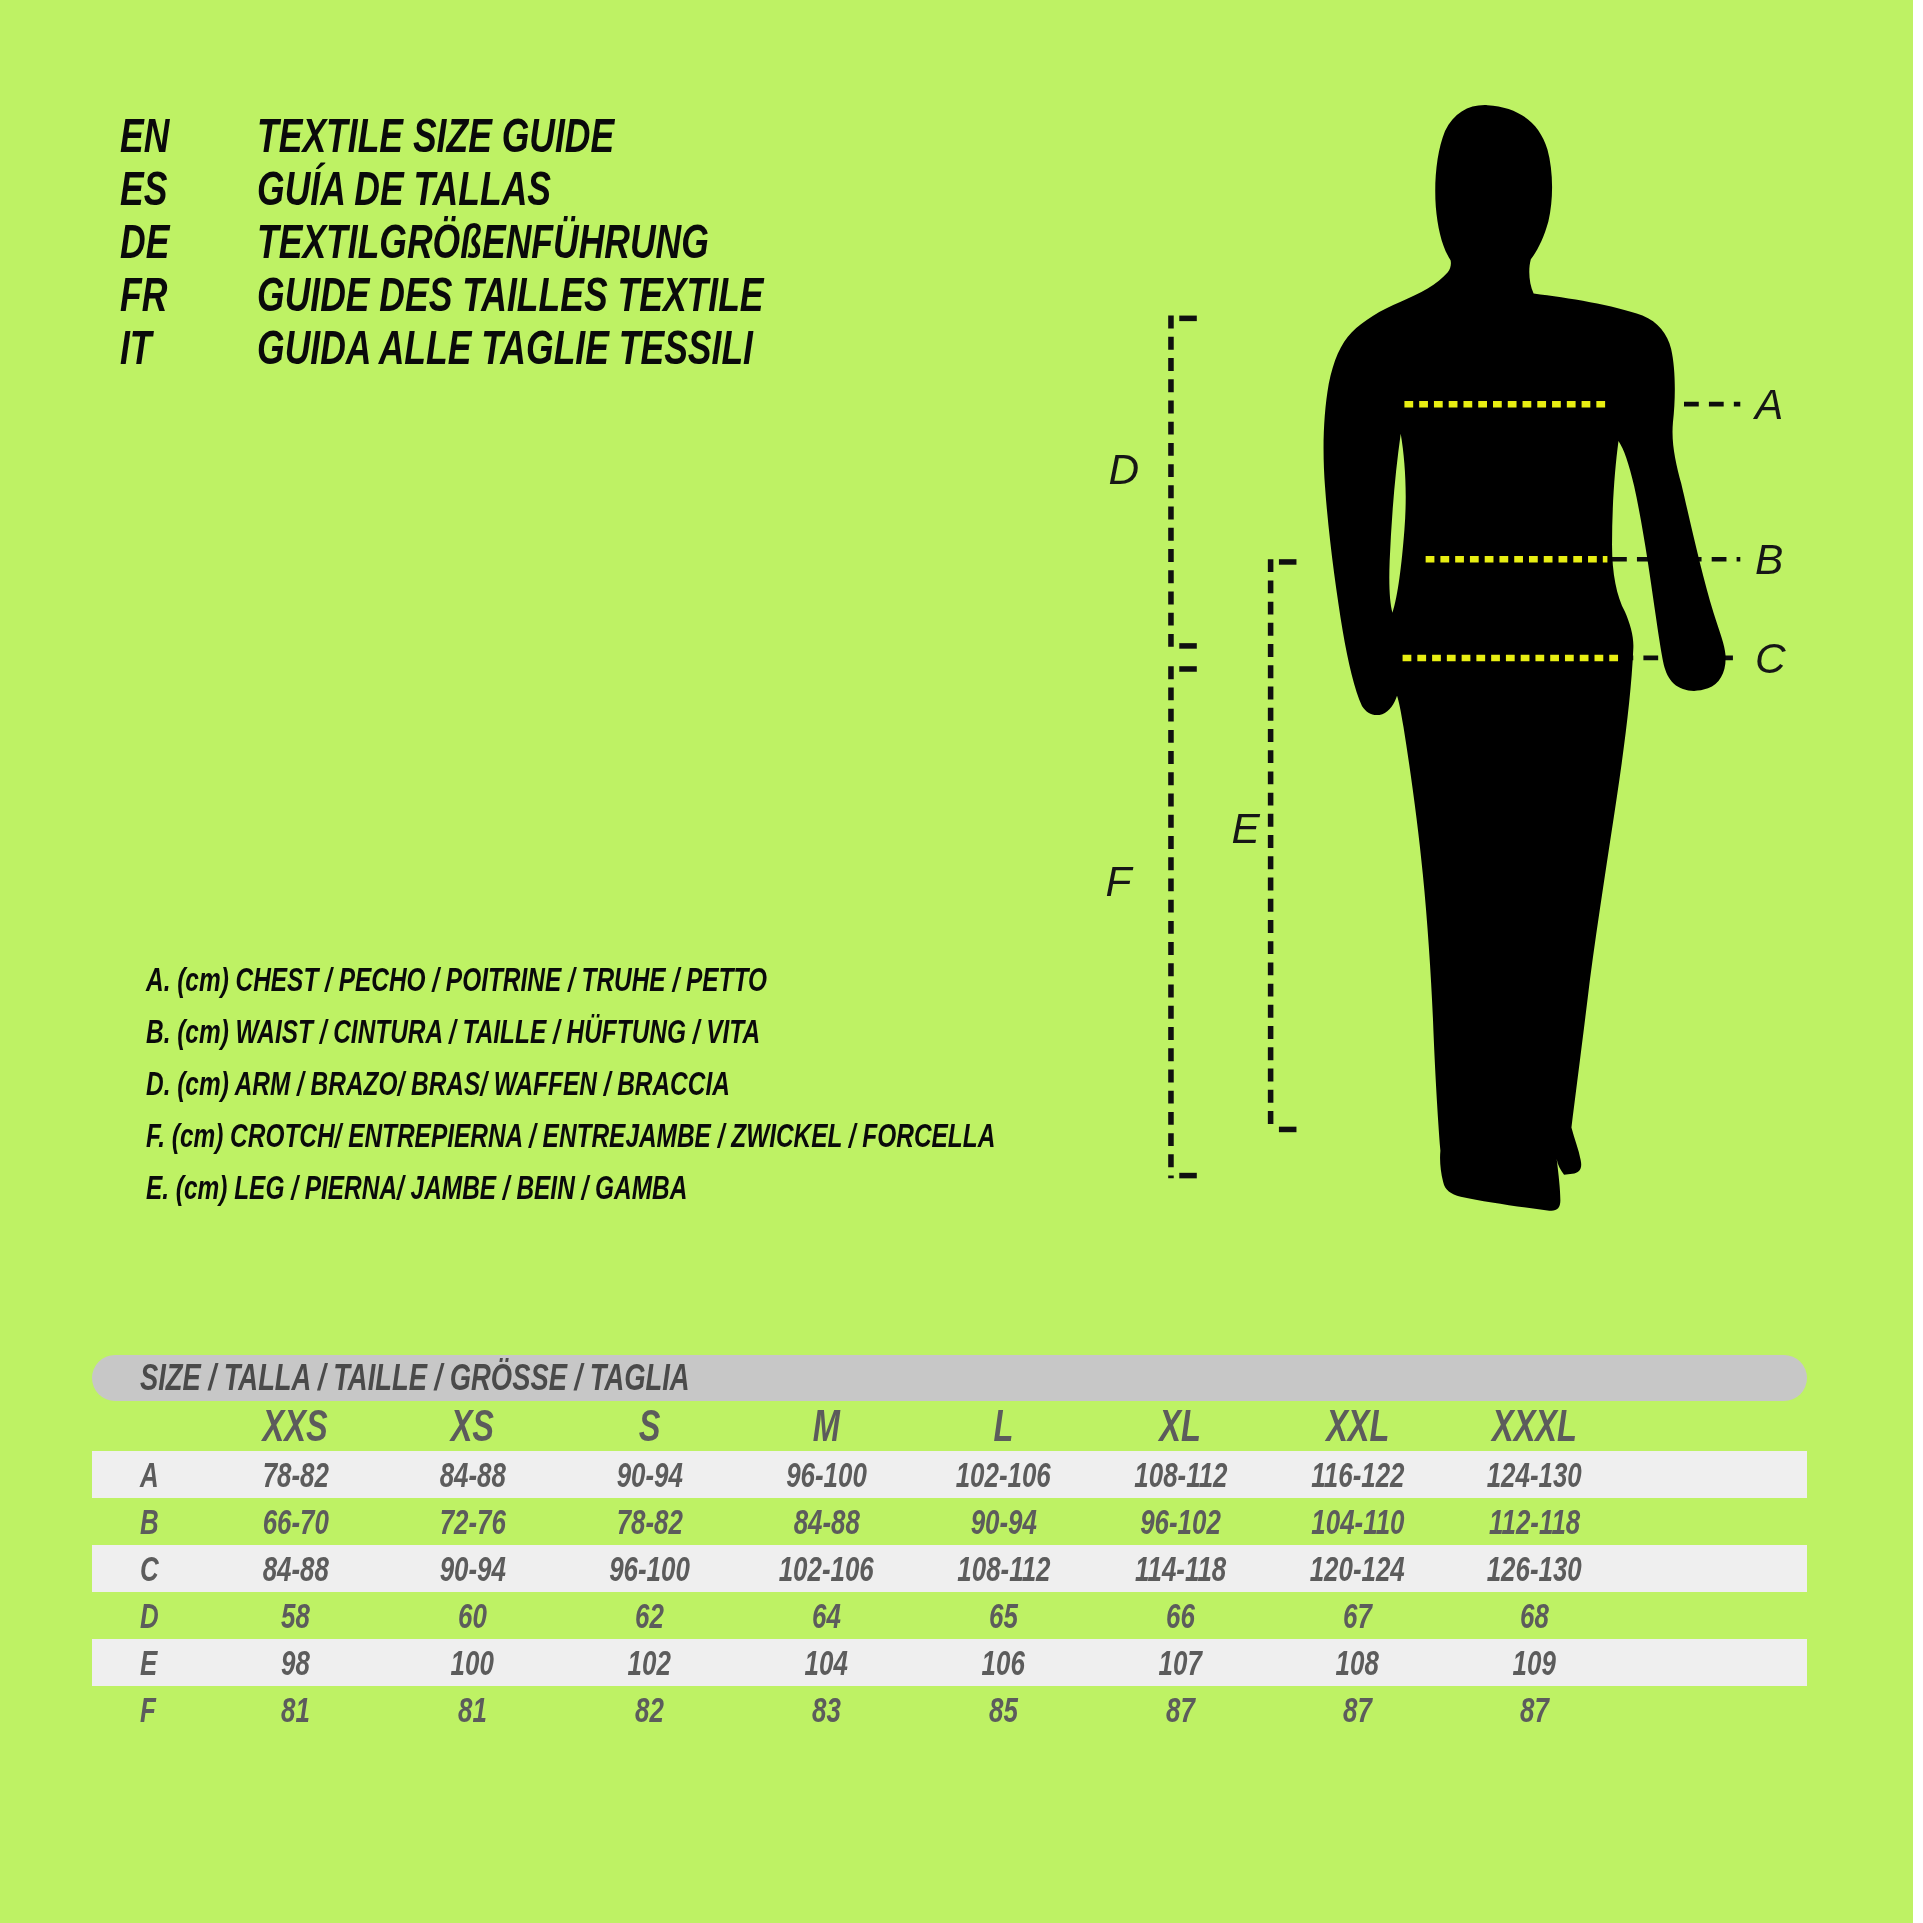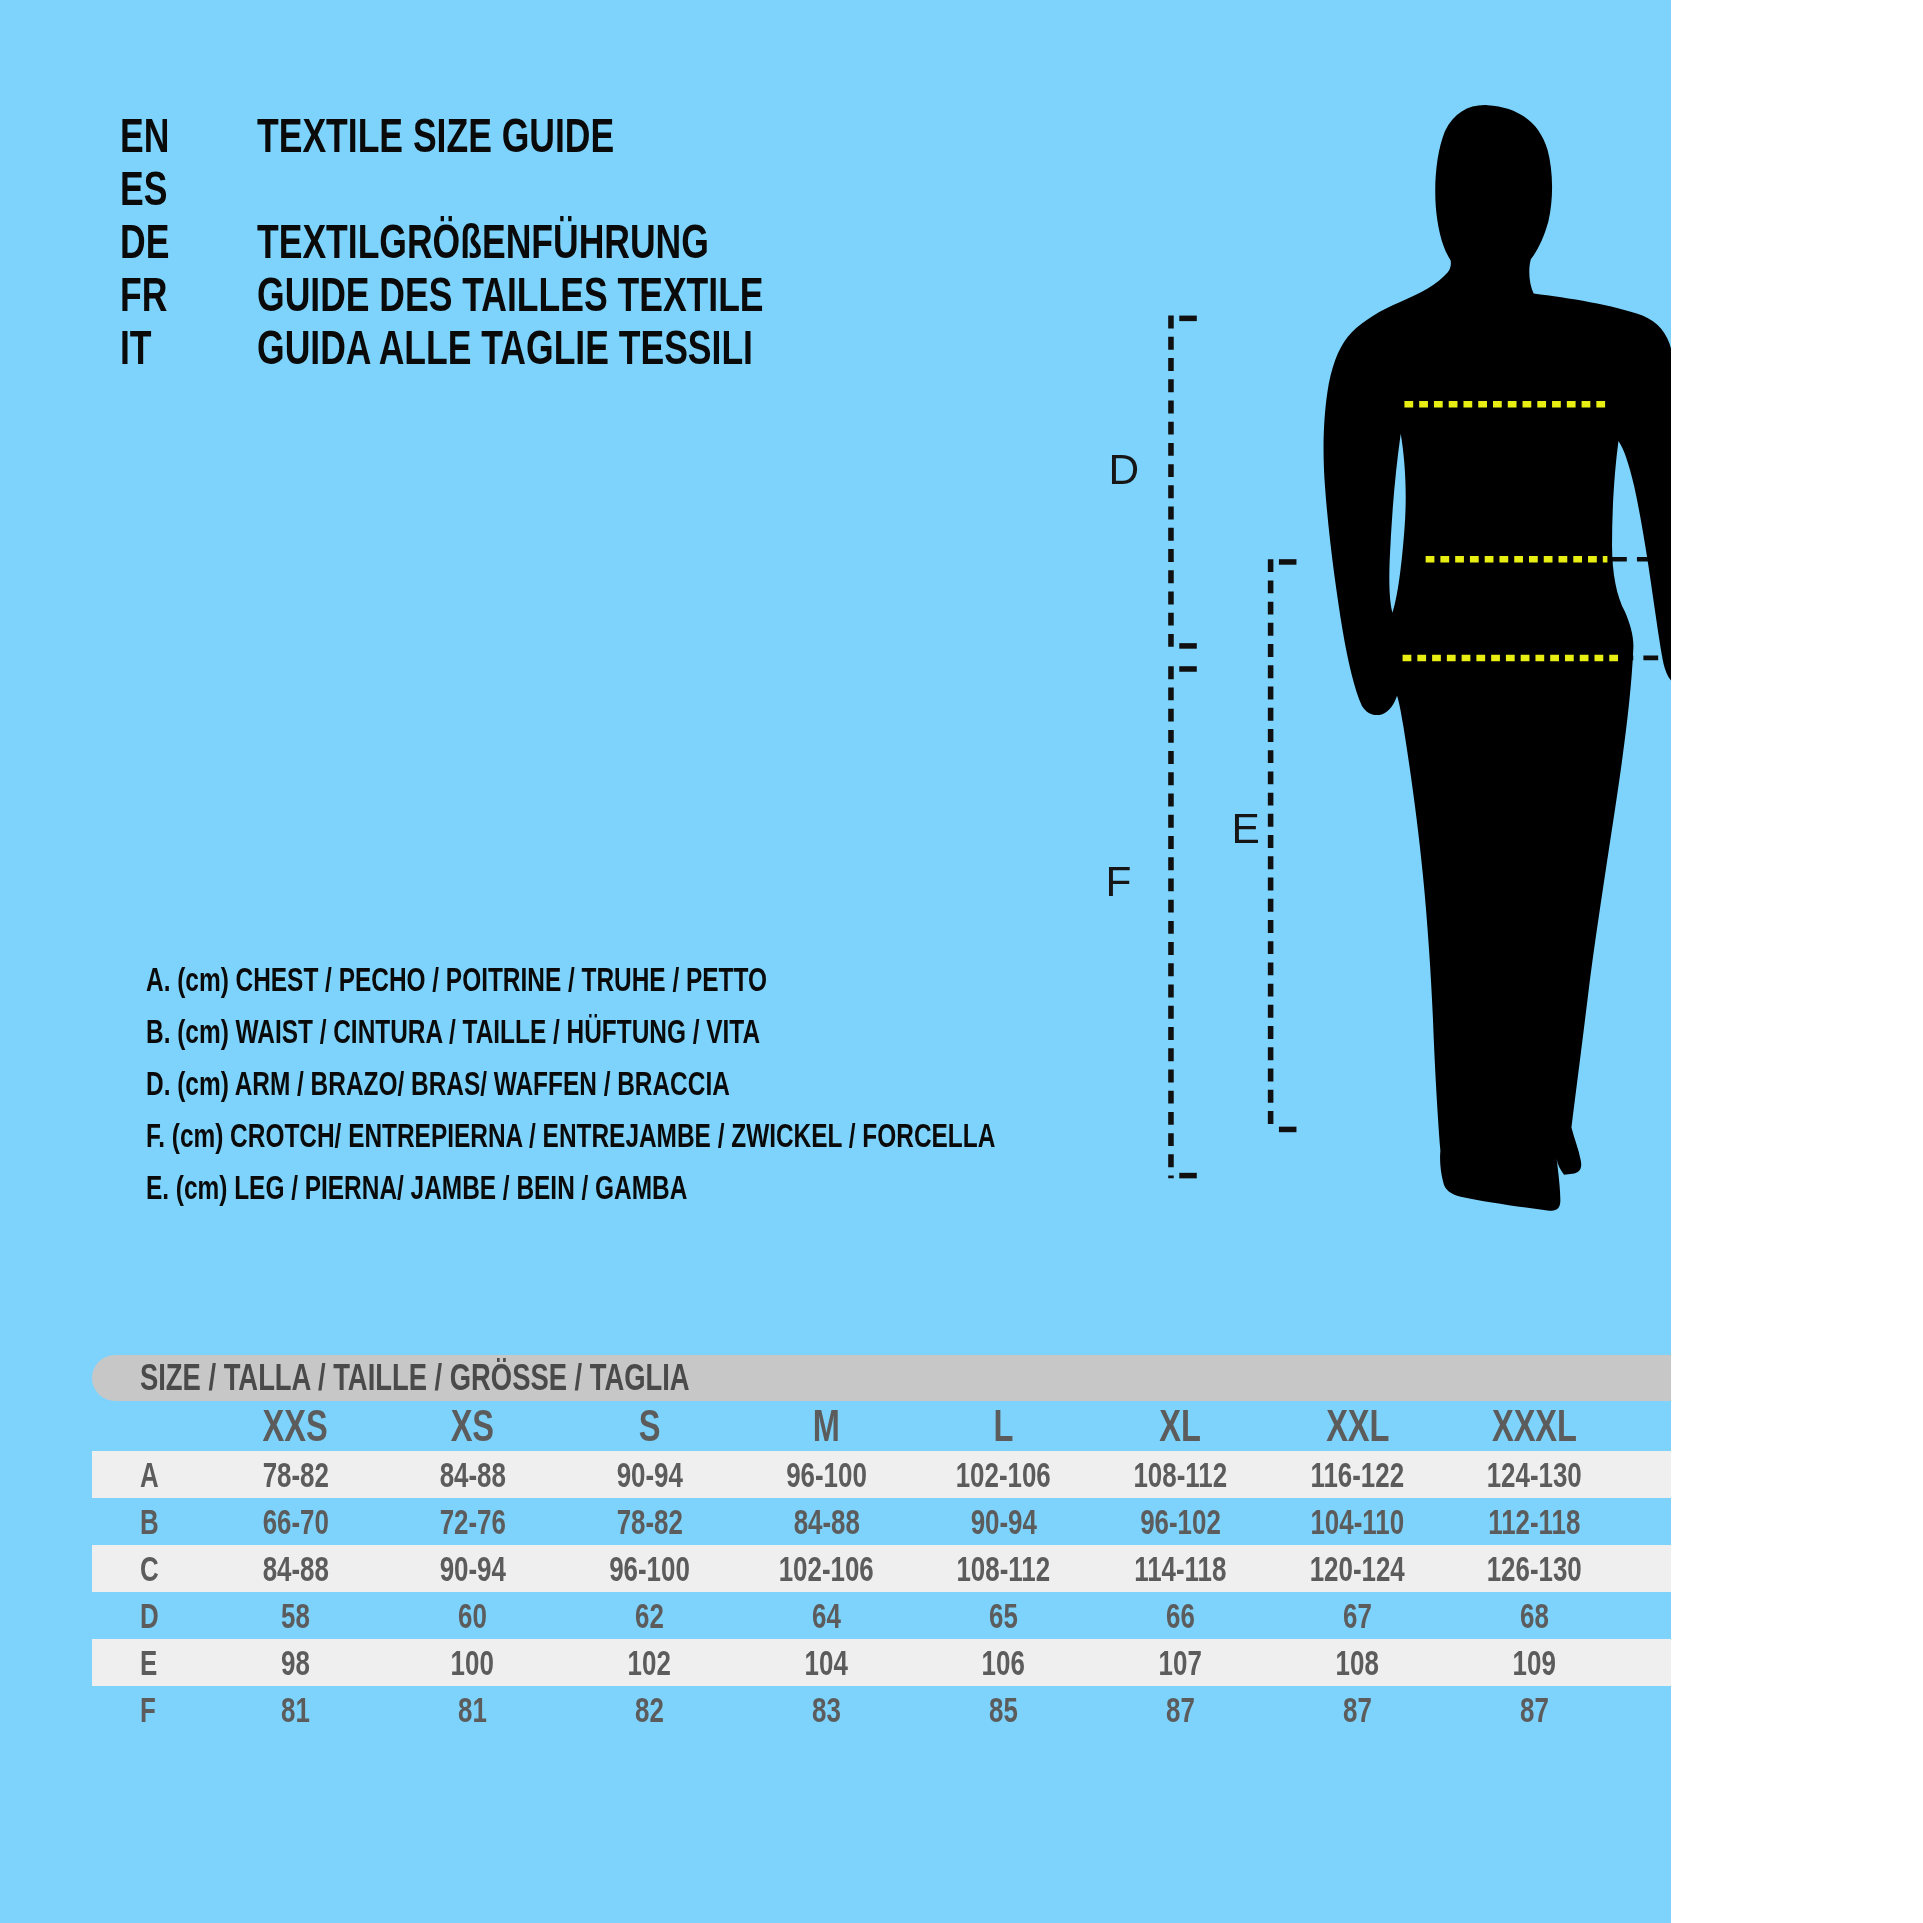--- a/index.html
+++ b/index.html
@@ -1,22 +1,23 @@
 <!DOCTYPE html>
 <html style="font-size:14.8px"><head>
 <meta charset="utf-8">
 <style>
   html,body{margin:0;padding:0;background:#ffffff;}
   #canvas{
     position:relative;
-    width:1671px;height:1923px;
-    background:#7dd3fc;
+    width:1913px;height:1923px;
+    background:#bef264;
     font-family:"Liberation Sans", sans-serif;
     color:#0a0a0a;
     overflow:hidden;
+    font-style:italic;
   }
   
   .cond{
     display:inline-block;
     transform:scaleX(0.74);
     transform-origin:0 50%;
     white-space:nowrap;
   }
   .cond.center{transform-origin:50% 50%;}
 
@@ -68,20 +69,21 @@
 
 <div id="canvas">
 
   <section id="lang-block">
     <div class="lang-row">
       <span class="lang-code"><span class="cond">EN</span></span>
       <span class="lang-title"><span class="cond">TEXTILE SIZE GUIDE</span></span>
     </div>
     <div class="lang-row">
       <span class="lang-code"><span class="cond">ES</span></span>
+      <span class="lang-title"><span class="cond">GUÍA DE TALLAS</span></span>
     </div>
     <div class="lang-row">
       <span class="lang-code"><span class="cond">DE</span></span>
       <span class="lang-title"><span class="cond">TEXTILGRÖßENFÜHRUNG</span></span>
     </div>
     <div class="lang-row">
       <span class="lang-code"><span class="cond">FR</span></span>
       <span class="lang-title"><span class="cond">GUIDE DES TAILLES TEXTILE</span></span>
     </div>
     <div class="lang-row">

